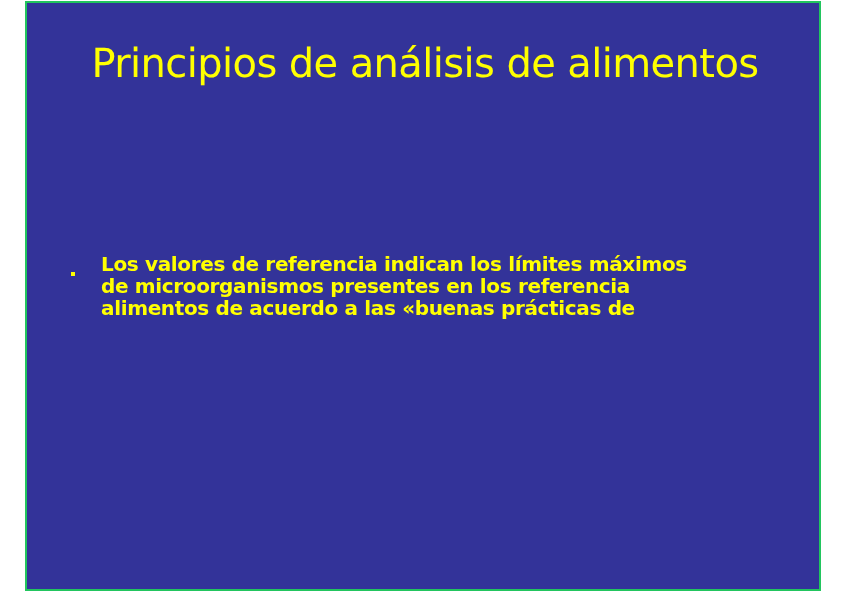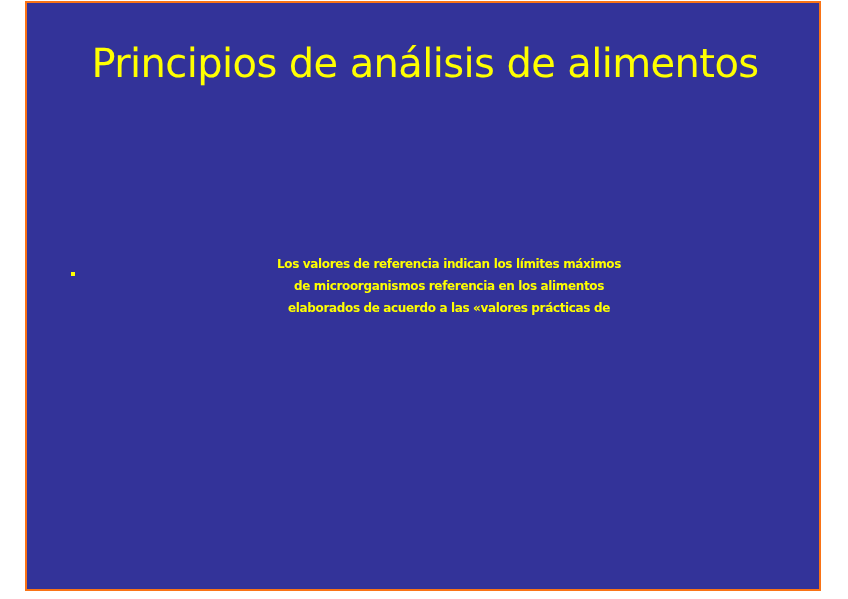--- a/index.html
+++ b/index.html
@@ -22,21 +22,21 @@
   }
 
   
   #slide-surface {
     position: absolute;
     left: 25px;
     top: 1px;
     width: 796px;
     height: 590px;
     background: #333399;
-    border: 2px solid #f97316;
+    border: 2px solid #22c55e;
     box-sizing: border-box;
     overflow: hidden;
   }
 
   
   #slide-title {
     position: absolute;
     left: 0;
     top: 38px;
     width: 796px;
@@ -76,25 +76,24 @@
     width: 4px;
     height: 4px;
     background: #ffff00;
     margin-left: 4px;
   }
 
   #bullet-text {
     flex: 1 1 auto;
     color: #ffff00;
     font-family: "DejaVu Sans", sans-serif;
-    font-size: 12px;
+    font-size: 20px;
     font-weight: bold;
     line-height: 22px;
     letter-spacing: -0.35px;
-    text-align: center;
   }
 
   #bullet-text .line {
     display: block;
     white-space: nowrap;
   }
 </style>
 </head>
 <body>
 
@@ -106,21 +105,21 @@
 
     <div id="body-block">
       <div id="bullet-row">
 
         <span id="bullet-marker">
           <span class="dot"></span>
         </span>
 
         <div id="bullet-text">
           <span class="line">Los valores de referencia indican los límites máximos</span>
-          <span class="line">de microorganismos referencia en los alimentos</span>
-          <span class="line">elaborados de acuerdo a las «valores prácticas de</span>
+          <span class="line">de microorganismos presentes en los referencia</span>
+          <span class="line">alimentos de acuerdo a las «buenas prácticas de</span>
         </div>
 
       </div>
     </div>
 
   </div>
 </div>
 
 </body></html>

